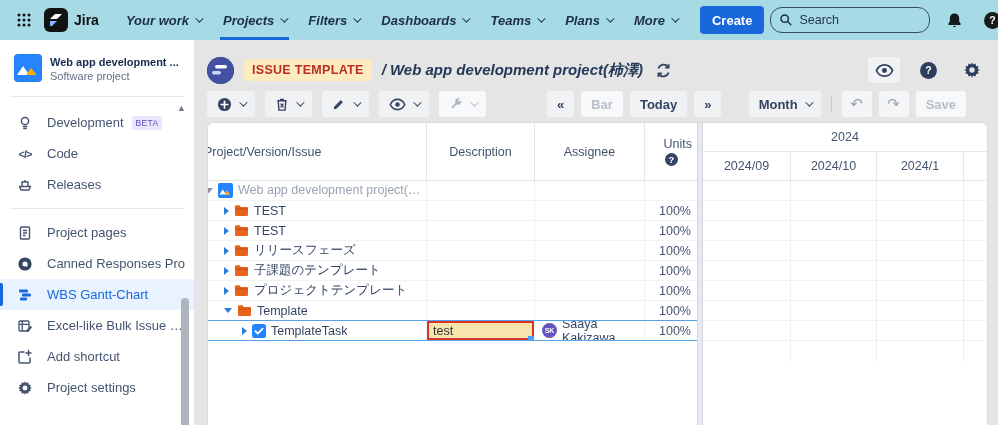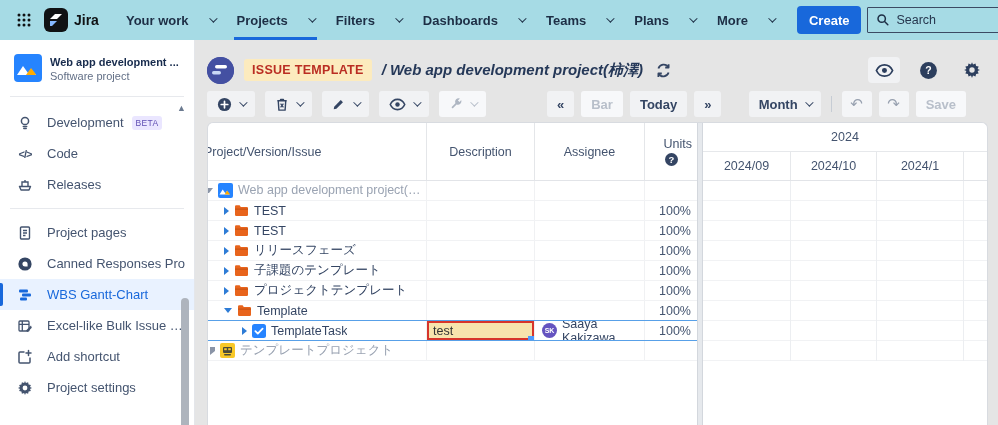--- a/index.html
+++ b/index.html
@@ -10,31 +10,31 @@
   
   .topnav { position:absolute; left:0; top:0; width:998px; height:40px; background:#A6DBE5;
             display:flex; align-items:center; padding:0 10px; gap:6px; }
   .tn-left { display:flex; align-items:center; gap:6px; }
   .icon-btn { display:flex; align-items:center; justify-content:center; width:28px; height:28px; border-radius:4px; cursor:pointer; }
   .jira-logo { display:flex; align-items:center; gap:6px; margin-right:10px; }
   .jira-mark { width:24px; height:24px; background:#101214; border-radius:6px; position:relative; }
   .jira-mark svg { position:absolute; inset:0; }
   .jira-word { font-weight:700; font-size:14px; color:#101214; }
   .nav-items { display:flex; align-items:center; height:40px; }
-  .nav-item { position:relative; display:flex; align-items:center; gap:20px; height:40px; padding:0 11px;
-              font-size:13px; font-weight:600; color:#1D2E45; cursor:pointer; white-space:nowrap; }
+  .nav-item { position:relative; display:flex; align-items:center; gap:6px; height:40px; padding:0 11px;
+              font-size:13px; font-weight:600; color:#1D2E45; cursor:pointer; white-space:nowrap;font-style:italic; }
   .nav-item .chv { border-color:#1D2E45; }
   .nav-item.active::after { content:""; position:absolute; left:8px; right:8px; bottom:0; height:3px; background:#1868DB; }
   .chv { width:6px; height:6px; border-right:1.8px solid #344563; border-bottom:1.8px solid #344563;
          transform:rotate(45deg) translateY(-2px); display:inline-block; }
   .create-btn { margin-left:6px; background:#1868DB; color:#fff; font-size:13px; font-weight:600;
                 border:none; border-radius:4px; height:28px; padding:0 12px; cursor:pointer; }
   .tn-right { margin-left:auto; display:flex; align-items:center; gap:10px; }
   .search-box { display:flex; align-items:center; gap:6px; width:160px; height:26px; border:1.5px solid #3B4A63;
-                border-radius:1px; padding:0 8px; color:#1D2E45; }
+                border-radius:12px; padding:0 8px; color:#1D2E45; }
   .search-box input { border:none; outline:none; background:transparent; font-size:12.5px; width:110px; color:#1D2E45; }
   .search-box input::placeholder { color:#26364E; }
 
   
   .sidebar { position:absolute; left:0; top:40px; width:195px; height:385px; background:#fff;
              border-right:1px solid #E4E6EA; }
   .proj-head { display:flex; align-items:center; gap:8px; padding:14px 0 12px 14px; }
   .proj-avatar { width:28px; height:28px; border-radius:4px; overflow:hidden; flex:0 0 auto; }
   .proj-name { font-size:11px; font-weight:700; color:#172B4D; line-height:15px; }
   .proj-type { font-size:11px; color:#626F86; }
@@ -568,38 +568,18 @@
                   <span class="sel-handle"></span>
                 </div>
               </div>
               <div class="cell c-assignee">
                 <span class="row-avatar">SK</span>
                 <span class="row-label">Saaya Kakizawa</span>
               </div>
               <div class="cell c-units">100%</div>
             </div>
           </div>
-          <div class="row">
-            <div class="row-left">
-              <div class="cell c-name" style="padding-left: 2px;">
-                <span class="caret-r caret-gray"></span>
-                <span class="mini-icon">
-                  <svg width="15" height="15" viewBox="0 0 15 15">
-                    <rect width="15" height="15" rx="2" fill="#F8C828"></rect>
-                    <rect x="3" y="4" width="9" height="6" rx="1" fill="#4A4A3A"></rect>
-                    <rect x="4.2" y="5.2" width="2.6" height="2" fill="#F8C828"></rect>
-                    <rect x="8.2" y="5.2" width="2.6" height="2" fill="#F8C828"></rect>
-                    <rect x="4" y="11" width="7" height="1.6" rx="0.8" fill="#4A4A3A"></rect>
-                  </svg>
-                </span>
-                <span class="row-label gray">テンプレートプロジェクト</span>
-              </div>
-              <div class="cell c-desc"></div>
-              <div class="cell c-assignee"></div>
-              <div class="cell c-units"></div>
-            </div>
-          </div>
         </div>
     </div>
     <div class="splitter"></div>
   </div>
 
 </div>
 
 </body></html>

